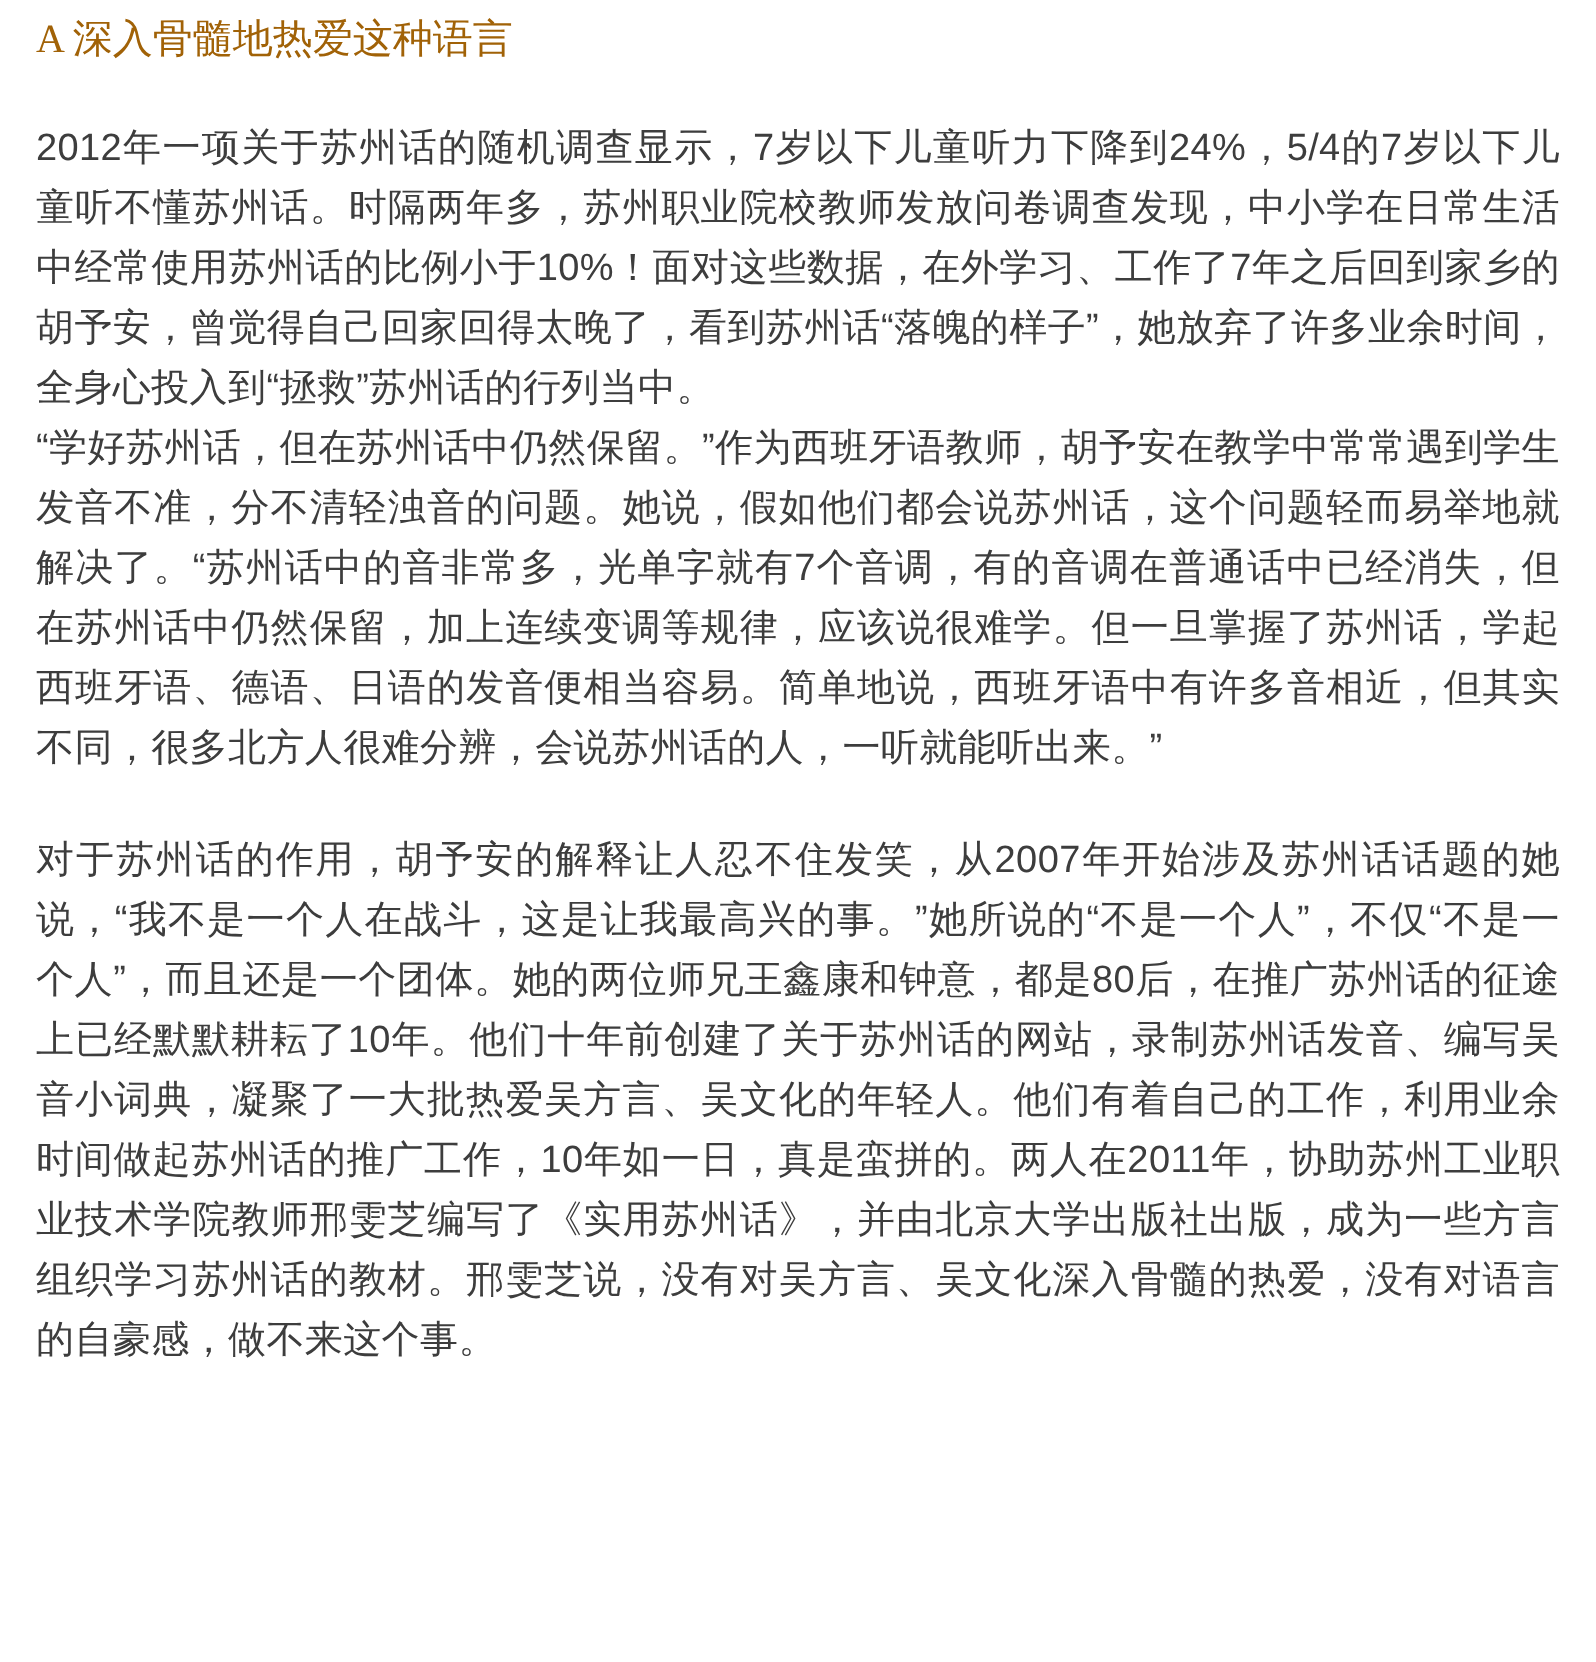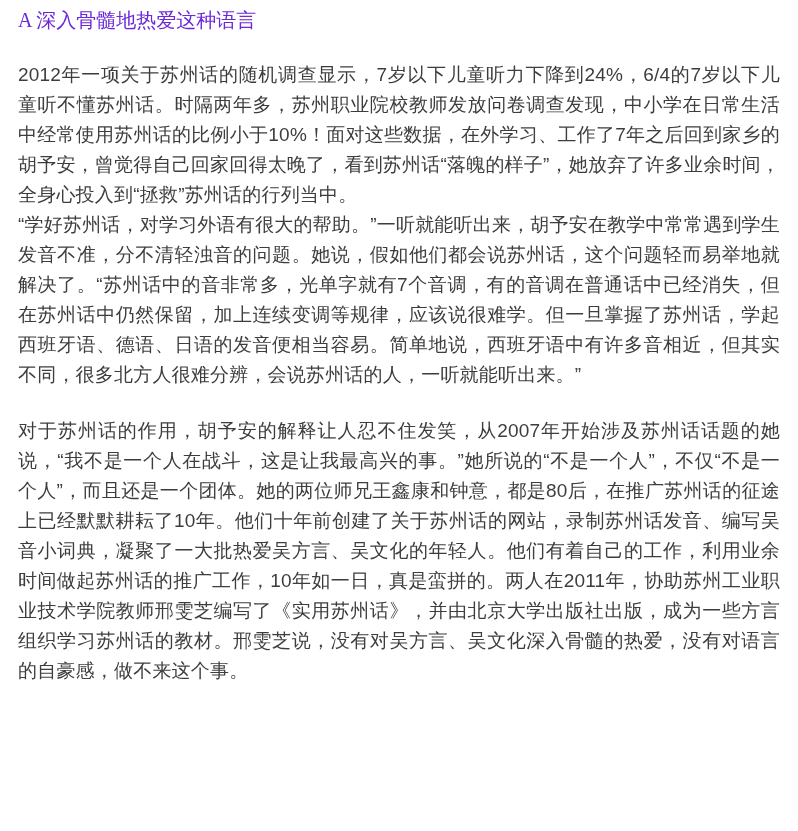--- a/index.html
+++ b/index.html
@@ -18,39 +18,39 @@
     padding: 6px 18px 0 18px;
     box-sizing: border-box;
     width: 798px;
   }
   .article-title {
     font-family: "Liberation Serif", serif;
     font-weight: 400;
     font-size: 20px;
     line-height: 28px;
     margin: 0 0 26px 0;
-    color: #6d28d9;
+    color: #a16207;
   }
   .para {
     font-size: 19px;
     line-height: 30px;
     margin: 0;
     text-align: justify;
     letter-spacing: 0.2px;
     color: #3d3d3d;
   }
   .para.gap-after {
     margin-bottom: 26px;
   }
 </style>
 </head>
 <body>
 
 <div class="page">
   <h1 class="article-title">A 深入骨髓地热爱这种语言</h1>
 
 
-  <p class="para">2012年一项关于苏州话的随机调查显示，7岁以下儿童听力下降到24%，6/4的7岁以下儿童听不懂苏州话。时隔两年多，苏州职业院校教师发放问卷调查发现，中小学在日常生活中经常使用苏州话的比例小于10%！面对这些数据，在外学习、工作了7年之后回到家乡的胡予安，曾觉得自己回家回得太晚了，看到苏州话“落魄的样子”，她放弃了许多业余时间，全身心投入到“拯救”苏州话的行列当中。</p>
+  <p class="para">2012年一项关于苏州话的随机调查显示，7岁以下儿童听力下降到24%，5/4的7岁以下儿童听不懂苏州话。时隔两年多，苏州职业院校教师发放问卷调查发现，中小学在日常生活中经常使用苏州话的比例小于10%！面对这些数据，在外学习、工作了7年之后回到家乡的胡予安，曾觉得自己回家回得太晚了，看到苏州话“落魄的样子”，她放弃了许多业余时间，全身心投入到“拯救”苏州话的行列当中。</p>
 
-  <p class="para gap-after">“学好苏州话，对学习外语有很大的帮助。”一听就能听出来，胡予安在教学中常常遇到学生发音不准，分不清轻浊音的问题。她说，假如他们都会说苏州话，这个问题轻而易举地就解决了。“苏州话中的音非常多，光单字就有7个音调，有的音调在普通话中已经消失，但在苏州话中仍然保留，加上连续变调等规律，应该说很难学。但一旦掌握了苏州话，学起西班牙语、德语、日语的发音便相当容易。简单地说，西班牙语中有许多音相近，但其实不同，很多北方人很难分辨，会说苏州话的人，一听就能听出来。”</p>
+  <p class="para gap-after">“学好苏州话，但在苏州话中仍然保留。”作为西班牙语教师，胡予安在教学中常常遇到学生发音不准，分不清轻浊音的问题。她说，假如他们都会说苏州话，这个问题轻而易举地就解决了。“苏州话中的音非常多，光单字就有7个音调，有的音调在普通话中已经消失，但在苏州话中仍然保留，加上连续变调等规律，应该说很难学。但一旦掌握了苏州话，学起西班牙语、德语、日语的发音便相当容易。简单地说，西班牙语中有许多音相近，但其实不同，很多北方人很难分辨，会说苏州话的人，一听就能听出来。”</p>
 
   <p class="para">对于苏州话的作用，胡予安的解释让人忍不住发笑，从2007年开始涉及苏州话话题的她说，“我不是一个人在战斗，这是让我最高兴的事。”她所说的“不是一个人”，不仅“不是一个人”，而且还是一个团体。她的两位师兄王鑫康和钟意，都是80后，在推广苏州话的征途上已经默默耕耘了10年。他们十年前创建了关于苏州话的网站，录制苏州话发音、编写吴音小词典，凝聚了一大批热爱吴方言、吴文化的年轻人。他们有着自己的工作，利用业余时间做起苏州话的推广工作，10年如一日，真是蛮拼的。两人在2011年，协助苏州工业职业技术学院教师邢雯芝编写了《实用苏州话》，并由北京大学出版社出版，成为一些方言组织学习苏州话的教材。邢雯芝说，没有对吴方言、吴文化深入骨髓的热爱，没有对语言的自豪感，做不来这个事。</p>
 </div>
 
 </body></html>

